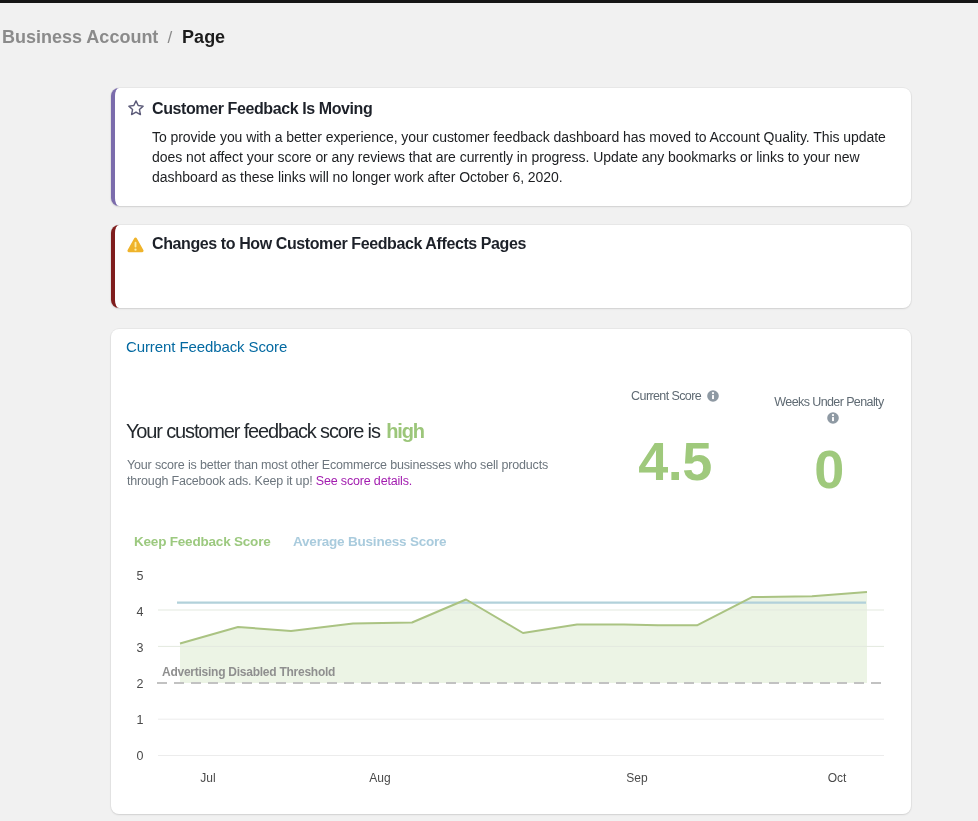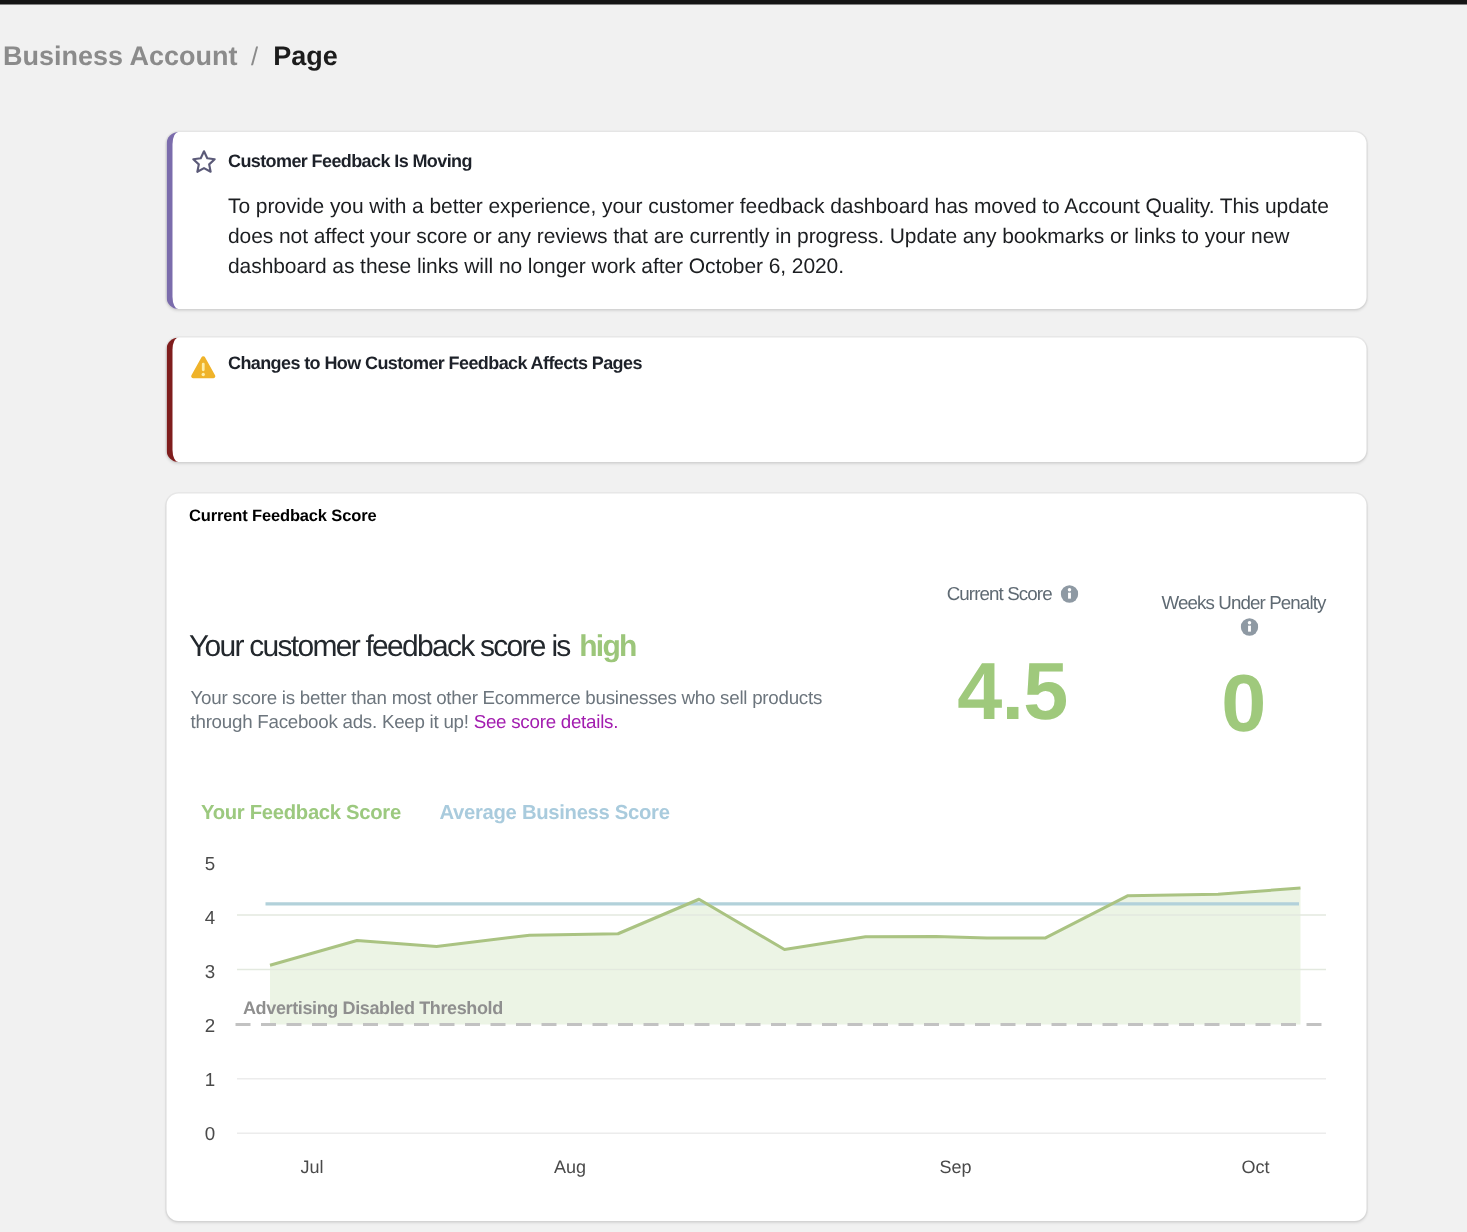--- a/index.html
+++ b/index.html
@@ -6,28 +6,28 @@
 html,body { width:978px; height:821px; }
 body { background:#f1f1f1; font-family:"Liberation Sans",sans-serif; position:relative; overflow:hidden; }
 .topbar { position:absolute; left:0; top:0; width:978px; height:3px; background:#151515; }
 .crumbs { position:absolute; left:2px; top:26.5px; font-size:18px; font-weight:bold; color:#8b8b8b; }
 .crumbs .sep { color:#8b8b8b; font-weight:normal; padding:0 10px 0 9px; font-size:17px; }
 .crumbs .page { color:#1c1c1c; }
 .card { position:absolute; left:111px; width:800px; background:#fff; border-radius:8px; box-shadow:0 1px 2px rgba(0,0,0,0.10), 0 0 0 1px rgba(0,0,0,0.035); }
 #card1 { top:88px; height:118px; border-left:4px solid #7b6cac; }
 #card2 { top:225px; height:83px; border-left:4px solid #7f1d1d; }
 #card3 { top:329px; height:485px; }
-.notif-title { position:absolute; left:37px; font-size:12px; font-weight:bold; color:#1d2129; letter-spacing:-0.4px; }
+.notif-title { position:absolute; left:37px; font-size:16px; font-weight:bold; color:#1d2129; letter-spacing:-0.4px; }
 .notif-body { position:absolute; left:37px; font-size:14px; color:#1c1e21; line-height:20px; letter-spacing:-0.05px; }
 .icon { position:absolute; left:13px; }
 #card1 .notif-title { top:12px; }
 #card1 .notif-body { top:39px; }
 #card2 .notif-title { top:10px; }
 #card2 .notif-body { top:38px; }
-h2.cfs { position:absolute; left:15px; top:9px; font-size:11px; font-weight:bold; color:#000000; letter-spacing:-0.1px; }
+h2.cfs { position:absolute; left:15px; top:9px; font-size:15px; font-weight:normal; color:#0369a1; letter-spacing:-0.1px; }
 .score-line { position:absolute; left:15px; top:59px; font-size:20px; line-height:23px; letter-spacing:-1.15px; color:#23282d;margin-top:32px; }
 .score-line b { color:#9cc67a; font-weight:bold; margin-left:2px; }
 .score-sub { position:absolute; left:16px; top:108px; font-size:12.5px; letter-spacing:-0.17px; color:#6c757d; line-height:16px;margin-top:20px; }
 .score-sub a { color:#a21caf; text-decoration:none; }
 .stat { position:absolute; text-align:center; font-size:12.5px; letter-spacing:-0.6px; color:#5f6a73; }
 .stat .big { font-size:54px; line-height:63px; font-weight:bold; color:#9fc97c; letter-spacing:-0.5px; }
 .legend { position:absolute; top:205px; font-size:13.5px; font-weight:bold; letter-spacing:-0.2px; }
 </style>
 </head>
 <body>
@@ -60,21 +60,21 @@
         <circle cx="6" cy="6" r="5.8" fill="#8e99a3"></circle>
         <rect x="5.05" y="5.1" width="1.9" height="4" fill="#fff"></rect>
         <circle cx="6" cy="3.1" r="1.15" fill="#fff"></circle>
       </svg><div class="big" style="margin-top:27px;">4.5</div></div>
   <div class="stat" style="left:638px; top:66px; width:160px;">Weeks Under Penalty<br><svg class="inf" width="12" height="12" viewBox="0 0 12 12" style="margin-top:3px;margin-left:8px;">
         <circle cx="6" cy="6" r="5.8" fill="#8e99a3"></circle>
         <rect x="5.05" y="5.1" width="1.9" height="4" fill="#fff"></rect>
         <circle cx="6" cy="3.1" r="1.15" fill="#fff"></circle>
       </svg><div class="big" style="margin-top:11px;">0</div></div>
 
-  <div class="legend" style="left:23px; color:#9cc97f;">Your Feedback Score</div>
+  <div class="legend" style="left:23px; color:#9cc97f;">Keep Feedback Score</div>
   <div class="legend" style="left:182px; color:#a9cbdd;">Average Business Score</div>
 
   <svg style="position:absolute; left:0; top:225px;" viewBox="111 554 800 265" width="800" height="265">
 
     <path d="M180 643.5 L238 627 L291 631 L353 623.5 L412 622.5 L466 599.5 L523 633 L577 624.5 L624 624.4 L658 625.3 L697 625.3 L752 597.1 L812 596.2 L867 592 L867 683 L180 683 Z" fill="#ecf4e5"></path>
 
     <g stroke="#e3e9df" stroke-width="1">
       <line x1="158" y1="610" x2="884" y2="610"></line>
       <line x1="158" y1="646.4" x2="884" y2="646.4"></line>
     </g>

